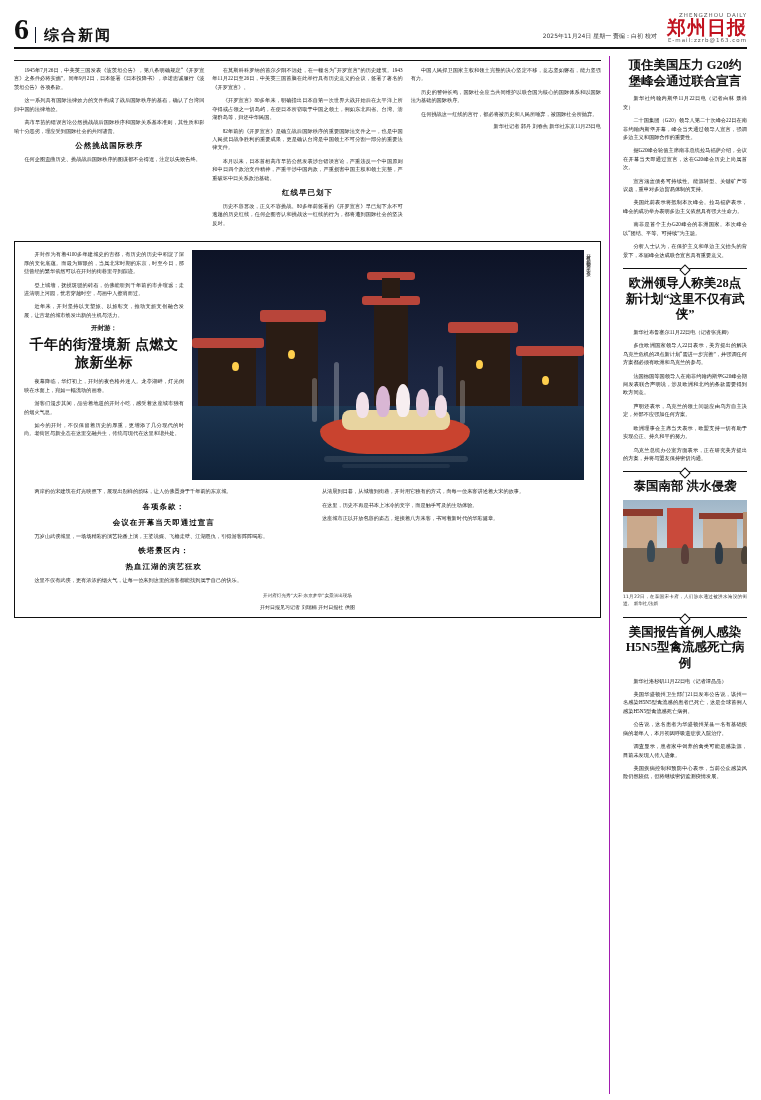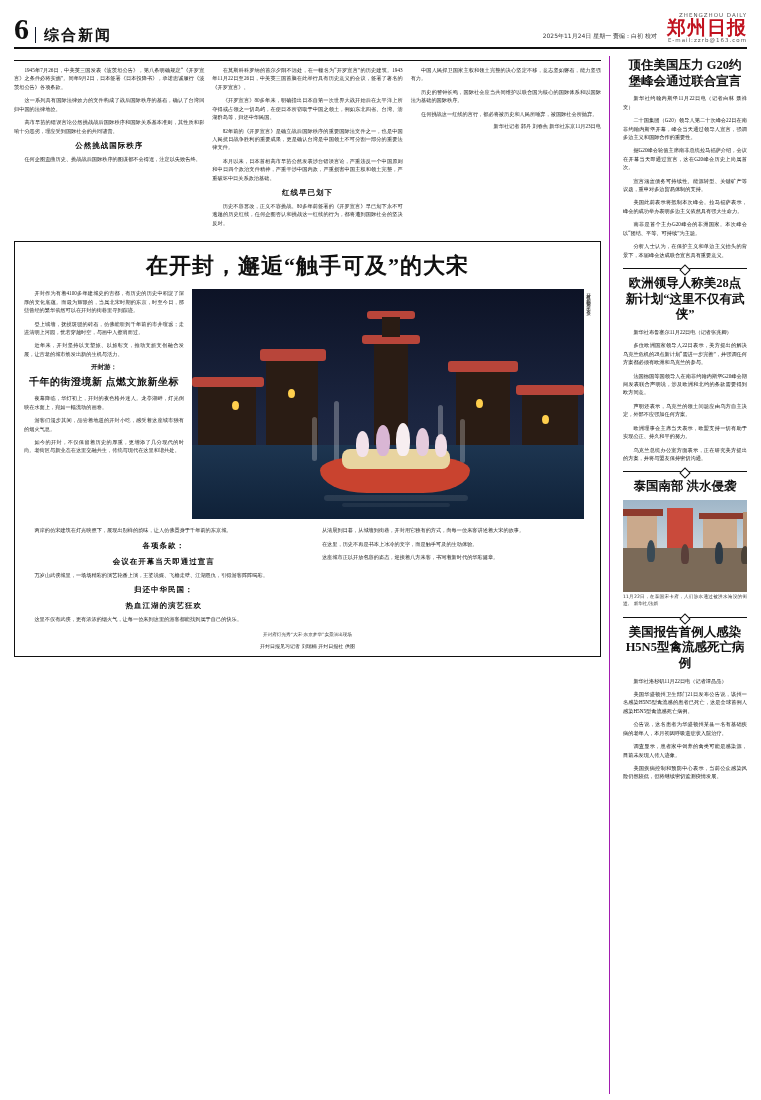--- a/index.html
+++ b/index.html
@@ -103,21 +103,21 @@
   .photo-side-cap{
     writing-mode:vertical-rl;
     font-size:4.6px;color:#333;letter-spacing:1px;
     margin-left:2px;
   }
   .kicker{
     font-size:6.5px;font-weight:bold;text-align:center;margin:5px 0 3px 0;
     font-family:"Liberation Serif","DejaVu Serif",serif;
   }
   .kicker-main{
-    font-size:10px;font-weight:bold;text-align:center;margin:0 0 5px 0;
+    font-size:14px;font-weight:bold;text-align:center;margin:0 0 5px 0;
     font-family:"Liberation Serif","DejaVu Serif",serif;letter-spacing:0.5px;
   }
   .cols-feature{display:flex;gap:8px;margin-top:7px;}
   .cols-feature .col{flex:1;}
   .feature-sign{
     text-align:center;font-size:5px;margin-top:6px;color:#222;
   }
   
   .rnews{margin-bottom:9px;}
   .rhead{
@@ -200,21 +200,20 @@
         <div class="col">
           <p class="ptext">中国人民捍卫国家主权和领土完整的决心坚定不移，意志坚如磐石，能力坚强有力。</p>
           <p class="ptext">历史的警钟长鸣，国际社会应当共同维护以联合国为核心的国际体系和以国际法为基础的国际秩序。</p>
           <p class="ptext">任何挑战这一红线的言行，都必将被历史和人民所唾弃，被国际社会所抛弃。</p>
           <div class="sign">新华社记者 郭丹 刘春燕
 新华社东京11月23日电</div>
         </div>
       </div>
 
       <div class="feature">
-        <div class="headline2">在开封，邂逅“触手可及”的大宋</div>
 
         <div class="feature-top">
           <div class="feature-left">
             <p class="ptext">开封作为有着4100多年建城史的古都，有历史的历史中积淀了深厚的文化底蕴。而最为耀眼的，当属北宋时期的东京，时至今日，那些曾经的繁华依然可以在开封的街巷里寻到踪迹。</p>
             <p class="ptext">登上城墙，抚摸斑驳的砖石，仿佛能听到千年前的市井喧嚣；走进清明上河园，恍若穿越时空，与画中人擦肩而过。</p>
             <p class="ptext">近年来，开封坚持以文塑旅、以旅彰文，推动文旅文创融合发展，让古老的城市焕发出新的生机与活力。</p>
             <div class="kicker">开封游：</div>
             <div class="kicker-main">千年的街澄境新 点燃文旅新坐标</div>
             <p class="ptext">夜幕降临，华灯初上，开封的夜色格外迷人。龙亭湖畔，灯光倒映在水面上，宛如一幅流动的画卷。</p>
             <p class="ptext">游客们漫步其间，品尝着地道的开封小吃，感受着这座城市独有的烟火气息。</p>
@@ -266,21 +265,21 @@
             <div class="photo-side-cap">开封夜景 新华社记者 李安 摄</div>
           </div>
         </div>
 
         <div class="cols-feature">
           <div class="col">
             <p class="ptext">两岸的仿宋建筑在灯光映照下，展现出别样的韵味，让人仿佛置身于千年前的东京城。</p>
             <div class="subhead">各项条款：</div>
             <div class="subhead">会议在开幕当天即通过宣言</div>
             <p class="ptext">万岁山武侠城里，一场场精彩的演艺轮番上演，王婆说媒、飞檐走壁、江湖恩仇，引得游客阵阵喝彩。</p>
-            <div class="subhead">归还中华民国：</div>
+            <div class="subhead">铁塔景区内：</div>
             <div class="subhead">热血江湖的演艺狂欢</div>
             <p class="ptext">这里不仅有武侠，更有浓浓的烟火气，让每一位来到这里的游客都能找到属于自己的快乐。</p>
           </div>
           <div class="col">
             <p class="ptext">从清晨到日暮，从城墙到街巷，开封用它独有的方式，向每一位来客讲述着大宋的故事。</p>
             <p class="ptext">在这里，历史不再是书本上冰冷的文字，而是触手可及的生动体验。</p>
             <p class="ptext">这座城市正以开放包容的姿态，迎接着八方来客，书写着新时代的华彩篇章。</p>
           </div>
         </div>
 

